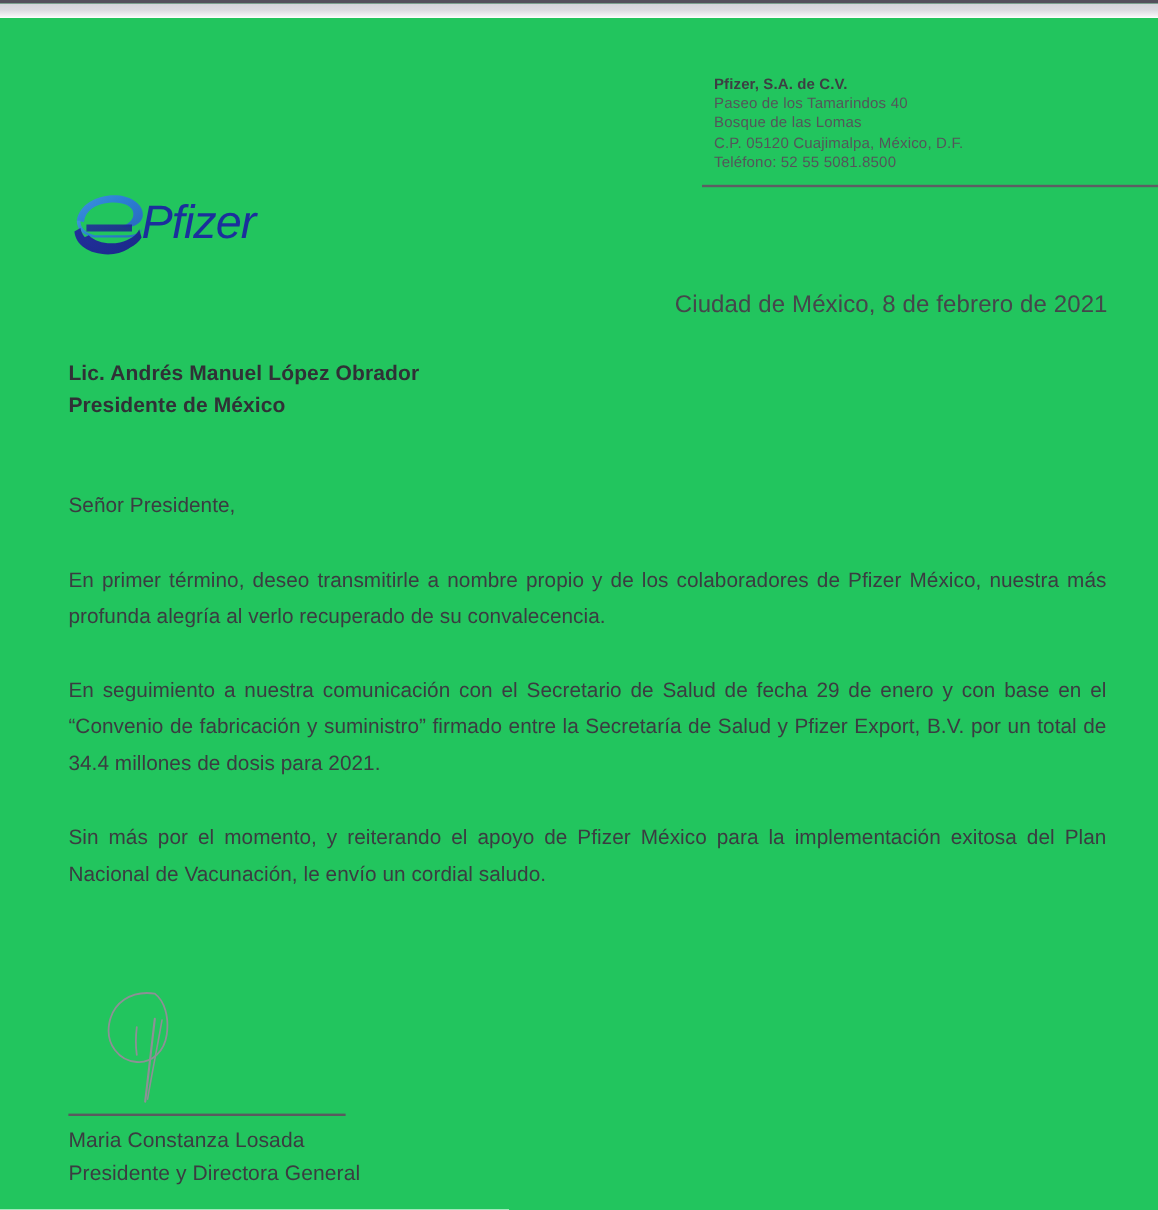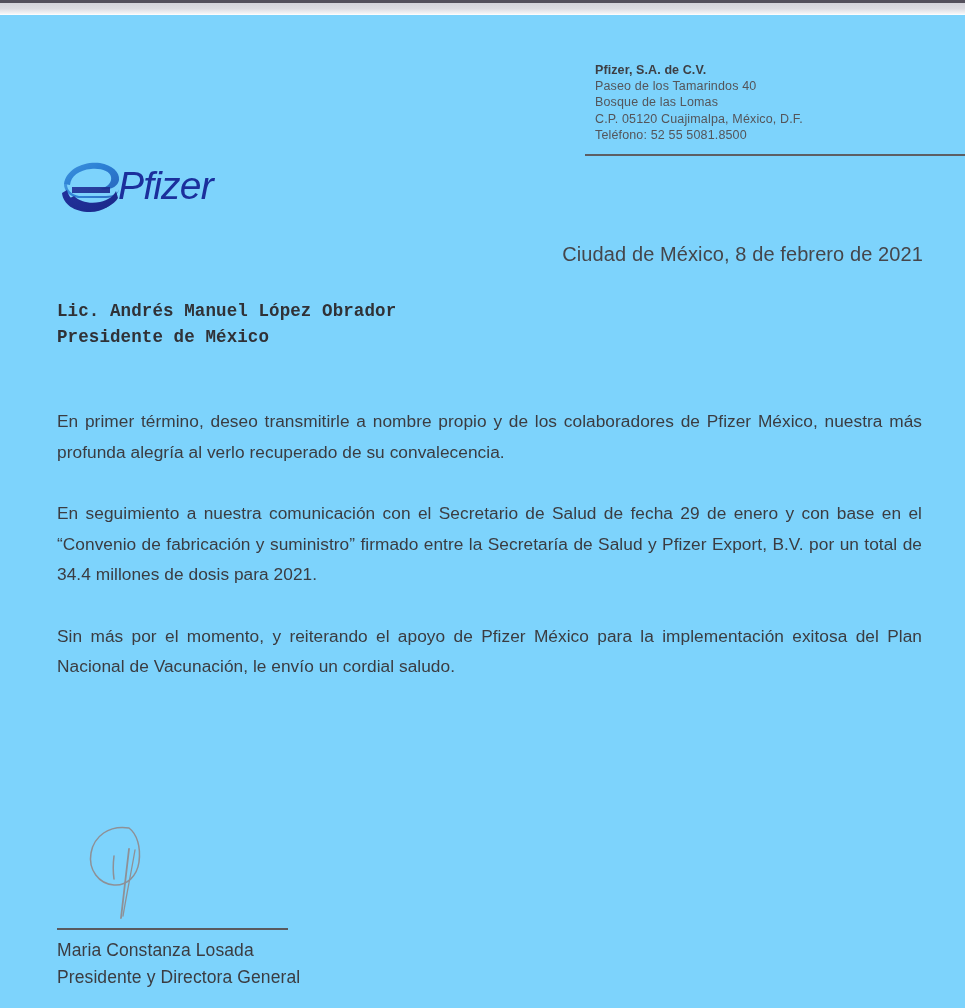--- a/index.html
+++ b/index.html
@@ -7,21 +7,21 @@
     padding: 0;
     background: #ffffff;
   }
   body {
     font-family: "Liberation Sans", sans-serif;
   }
   #page {
     position: relative;
     width: 965px;
     height: 1008px;
-    background: #7dd3fc;
+    background: #22c55e;
     overflow: hidden;
   }
 
   
   #viewer-chrome {
     position: absolute;
     left: 0; top: 0;
     width: 965px;
     height: 15px;
   }
@@ -104,21 +104,20 @@
   
   #recipient {
     position: absolute;
     left: 57px;
     top: 298px;
     font-size: 17.5px;
     font-weight: bold;
     color: #303136;
     line-height: 26px;
     letter-spacing: 0.1px;
-    font-family: Liberation Mono, monospace;
   }
 
   
   #body-text {
     position: absolute;
     left: 57px;
     top: 406px;
     width: 865px;
     font-size: 17.3px;
     color: #3b3c41;
@@ -214,20 +213,21 @@
   </div>
 
   <div id="date-line">Ciudad de México, 8 de febrero de 2021</div>
 
   <div id="recipient">
     <div>Lic. Andrés Manuel López Obrador</div>
     <div>Presidente de México</div>
   </div>
 
   <div id="body-text">
+    <div class="salutation">Señor Presidente,</div>
     <p class="para">En primer término, deseo transmitirle  a nombre propio y de los colaboradores de Pfizer México, nuestra más profunda alegría  al verlo recuperado de su convalecencia.</p>
     <p class="para">En seguimiento a nuestra comunicación  con el Secretario de Salud de fecha 29 de enero y con base en el “Convenio de fabricación  y suministro” firmado entre la  Secretaría  de Salud y Pfizer Export, B.V. por un total de 34.4 millones de dosis para 2021.</p>
     <p class="para last">Sin más por el momento, y reiterando el apoyo de Pfizer México para la implementación exitosa del Plan Nacional de Vacunación, le envío un cordial saludo.</p>
   </div>
 
   <div id="signature-block">
     <div id="signature-mark">
       <svg width="130" height="104" viewBox="0 0 130 104" xmlns="http://www.w3.org/2000/svg">
         <g fill="none" stroke="#8e9096" stroke-width="1.5" stroke-linecap="round">
 

